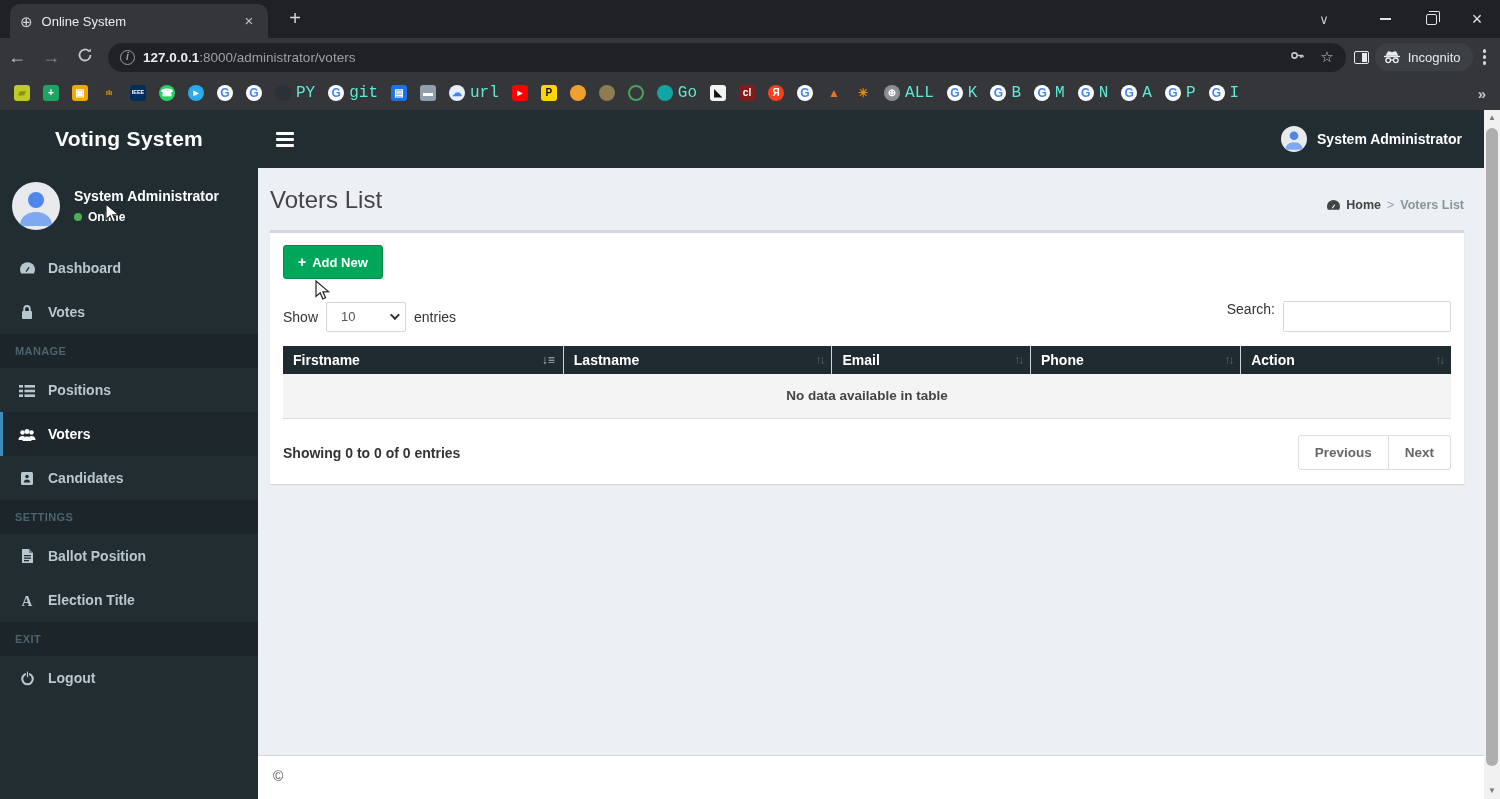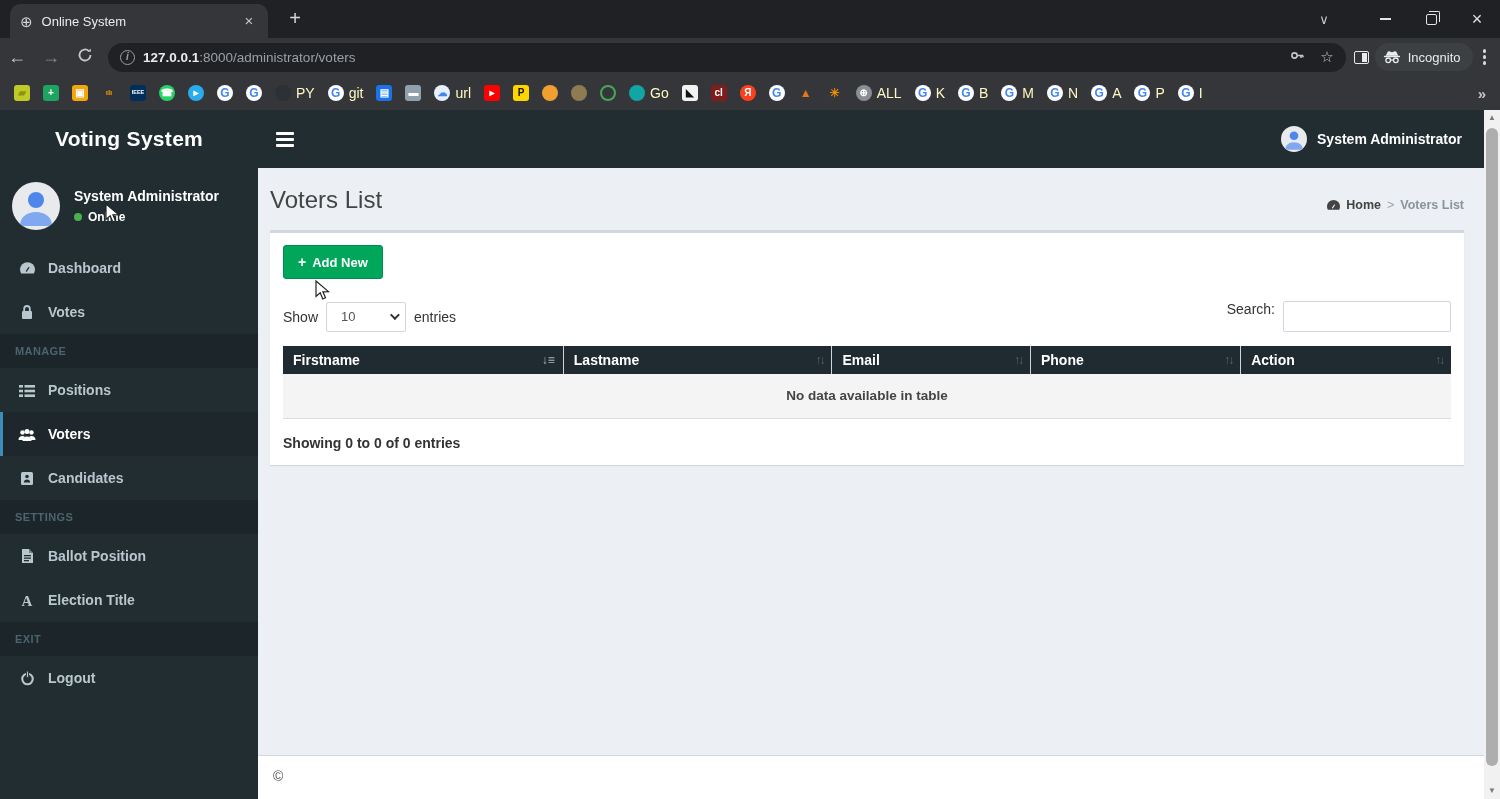--- a/index.html
+++ b/index.html
@@ -38,21 +38,21 @@
   .dots-ico { display:flex; flex-direction:column; gap:2.5px; margin:0 14px 0 4px; }
   .dots-ico i { width:3.5px; height:3.5px; background:#d5d8dc; border-radius:50%; }
 
   .bookmarksbar { position:absolute; left:0; top:76px; width:1500px; height:34px; background:#35363a; display:flex; align-items:center; padding:0 14px; gap:13px; overflow:hidden; }
   .bm-chip { display:flex; align-items:center; gap:5px; flex:0 0 auto; }
   .bm-ico { width:16px; height:16px; display:flex; align-items:center; justify-content:center; font-size:10px; font-weight:bold; line-height:1; }
   .bm-ico.sq { border-radius:3px; }
   .bm-ico.ci, .bm-ico.google, .bm-ico.ring { border-radius:50%; }
   .bm-ico.google { background:#fff; color:#4285f4; font-size:12px; }
   .bm-ico.tiny { font-size:5.5px; letter-spacing:0; }
-  .bm-label { color:#fef9c3; font-size:14px; }
+  .bm-label { color:#5eead4; font-size:16px;font-family:Liberation Mono, monospace; }
   .bm-overflow { margin-left:auto; color:#c3c6ca; font-size:15px; font-weight:bold; }
 
   
   .app { position:absolute; left:0; top:110px; width:1500px; height:689px; background:#ecf0f5; }
   .navbar { position:absolute; left:0; top:0; width:1484px; height:58px; background:#222d32; display:flex; align-items:center; }
   .brand { width:258px; text-align:center; color:#fff; font-size:21px; font-weight:bold; letter-spacing:.3px; }
   .hamburger { margin-left:18px; display:flex; flex-direction:column; gap:3px; }
   .hamburger i { width:18px; height:3px; background:#fff; border-radius:1px; }
   .nav-user { margin-left:auto; margin-right:22px; display:flex; align-items:center; gap:10px; }
   .nav-user b { color:#fff; font-size:14px; }
@@ -473,20 +473,24 @@
             </thead>
           <tbody>
             <tr>
               <td class="empty-msg" colspan="5">No data available in table</td>
             </tr>
           </tbody>
         </table>
 
         <div class="table-ft">
           <span class="dt-info">Showing 0 to 0 of 0 entries</span>
+          <div class="pager">
+            <button class="pg-btn prev">Previous</button>
+            <button class="pg-btn next">Next</button>
+          </div>
         </div>
       </div>
 
       <div class="app-footer">
         <span>©</span>
       </div>
     </div>
 
     <div class="scrollbar">
       <span class="sb-arrow up">▲</span>

